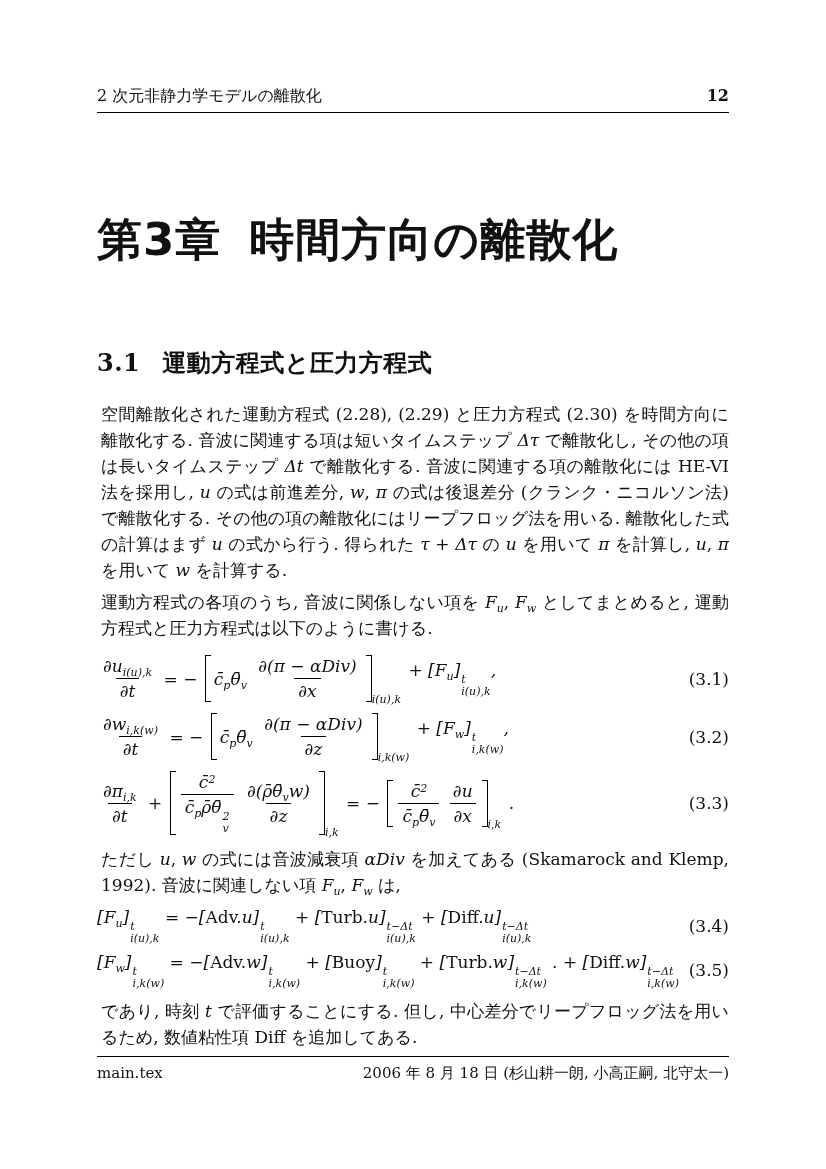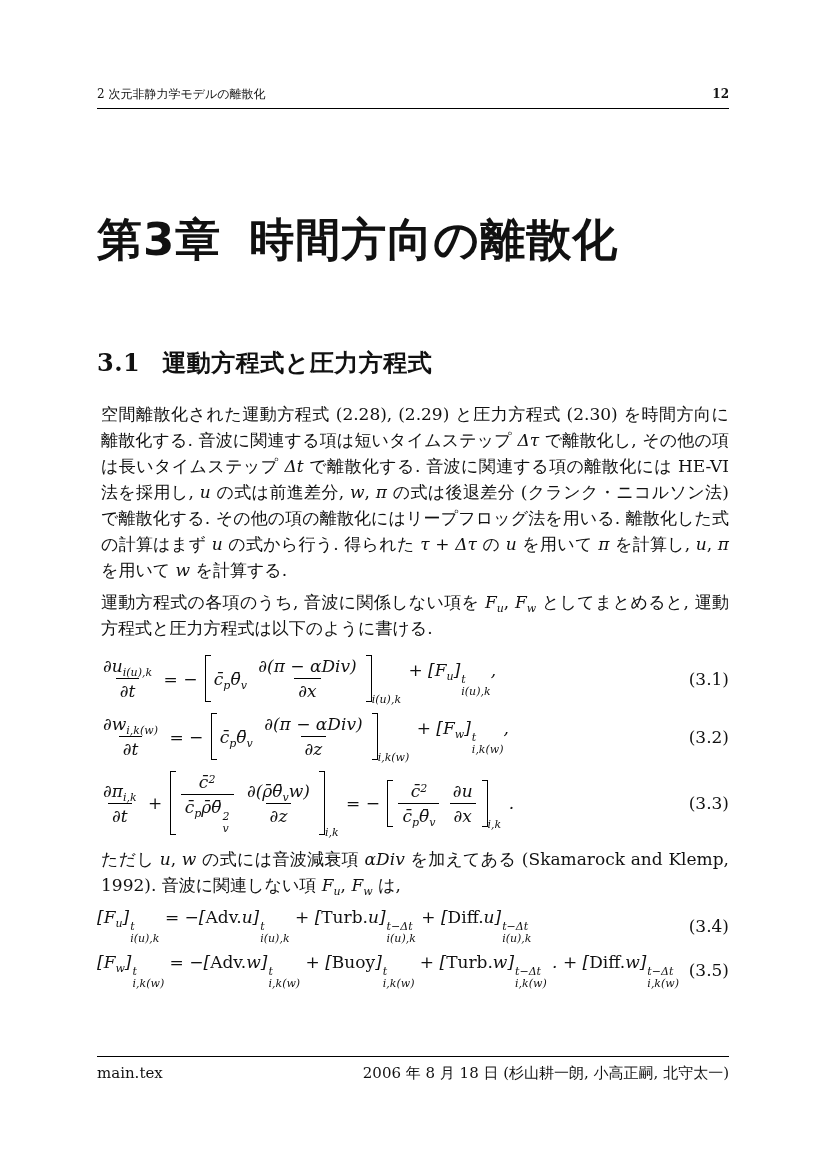--- a/index.html
+++ b/index.html
@@ -7,21 +7,21 @@
     width:826px;height:1169px;position:relative;background:#ffffff;
     font-family:"DejaVu Serif","Liberation Serif",serif;color:#111;
     overflow:hidden;
   }
   .abs{position:absolute;}
   
   #header{
     left:97px;width:632px;top:86px;
     border-bottom:1px solid #000;padding-bottom:5px;
     display:flex;justify-content:space-between;align-items:baseline;
-    font-size:12px;
+    font-size:16px;
   }
   #header .hright{display:flex;align-items:baseline;}
   #header .pagenum{margin-left:30px;font-weight:bold;}
   
   #chapter{
     left:97px;top:210px;font-family:"DejaVu Sans","Liberation Sans",sans-serif;
     font-weight:bold;font-size:45px;letter-spacing:1px;
   }
   #chapter .chlabel{margin-right:28px;}
   #section{
@@ -185,18 +185,19 @@
         </span>
         <span class="eqnum">(3.4)</span>
       </div>
       <div class="eqrow">
         <span class="eqc" style="display:inline-flex;align-items:center;">
           <span class="mtxt">[F<sub>w</sub>]<span class="ss"><span class="ssup">t</span><span class="ssub">i,k(w)</span></span> = −[<span class="rm">Adv.</span>w]<span class="ss"><span class="ssup">t</span><span class="ssub">i,k(w)</span></span> + [<span class="rm">Buoy</span>]<span class="ss"><span class="ssup">t</span><span class="ssub">i,k(w)</span></span> + [<span class="rm">Turb.</span>w]<span class="ss"><span class="ssup">t−Δt</span><span class="ssub">i,k(w)</span></span> . + [<span class="rm">Diff.</span>w]<span class="ss"><span class="ssup">t−Δt</span><span class="ssub">i,k(w)</span></span></span>
         </span>
         <span class="eqnum">(3.5)</span>
       </div>
     </div>
+  <p>であり, 時刻 <i>t</i> で評価することにする. 但し, 中心差分でリープフロッグ法を用いるため, 数値粘性項 Diff を追加してある.</p>
 </div>
 
 <div id="footer" class="abs">
   <span>main.tex</span>
   <span>2006 年 8 月 18 日 (杉山耕一朗, 小高正嗣, 北守太一)</span>
 </div>
 
 </body></html>

